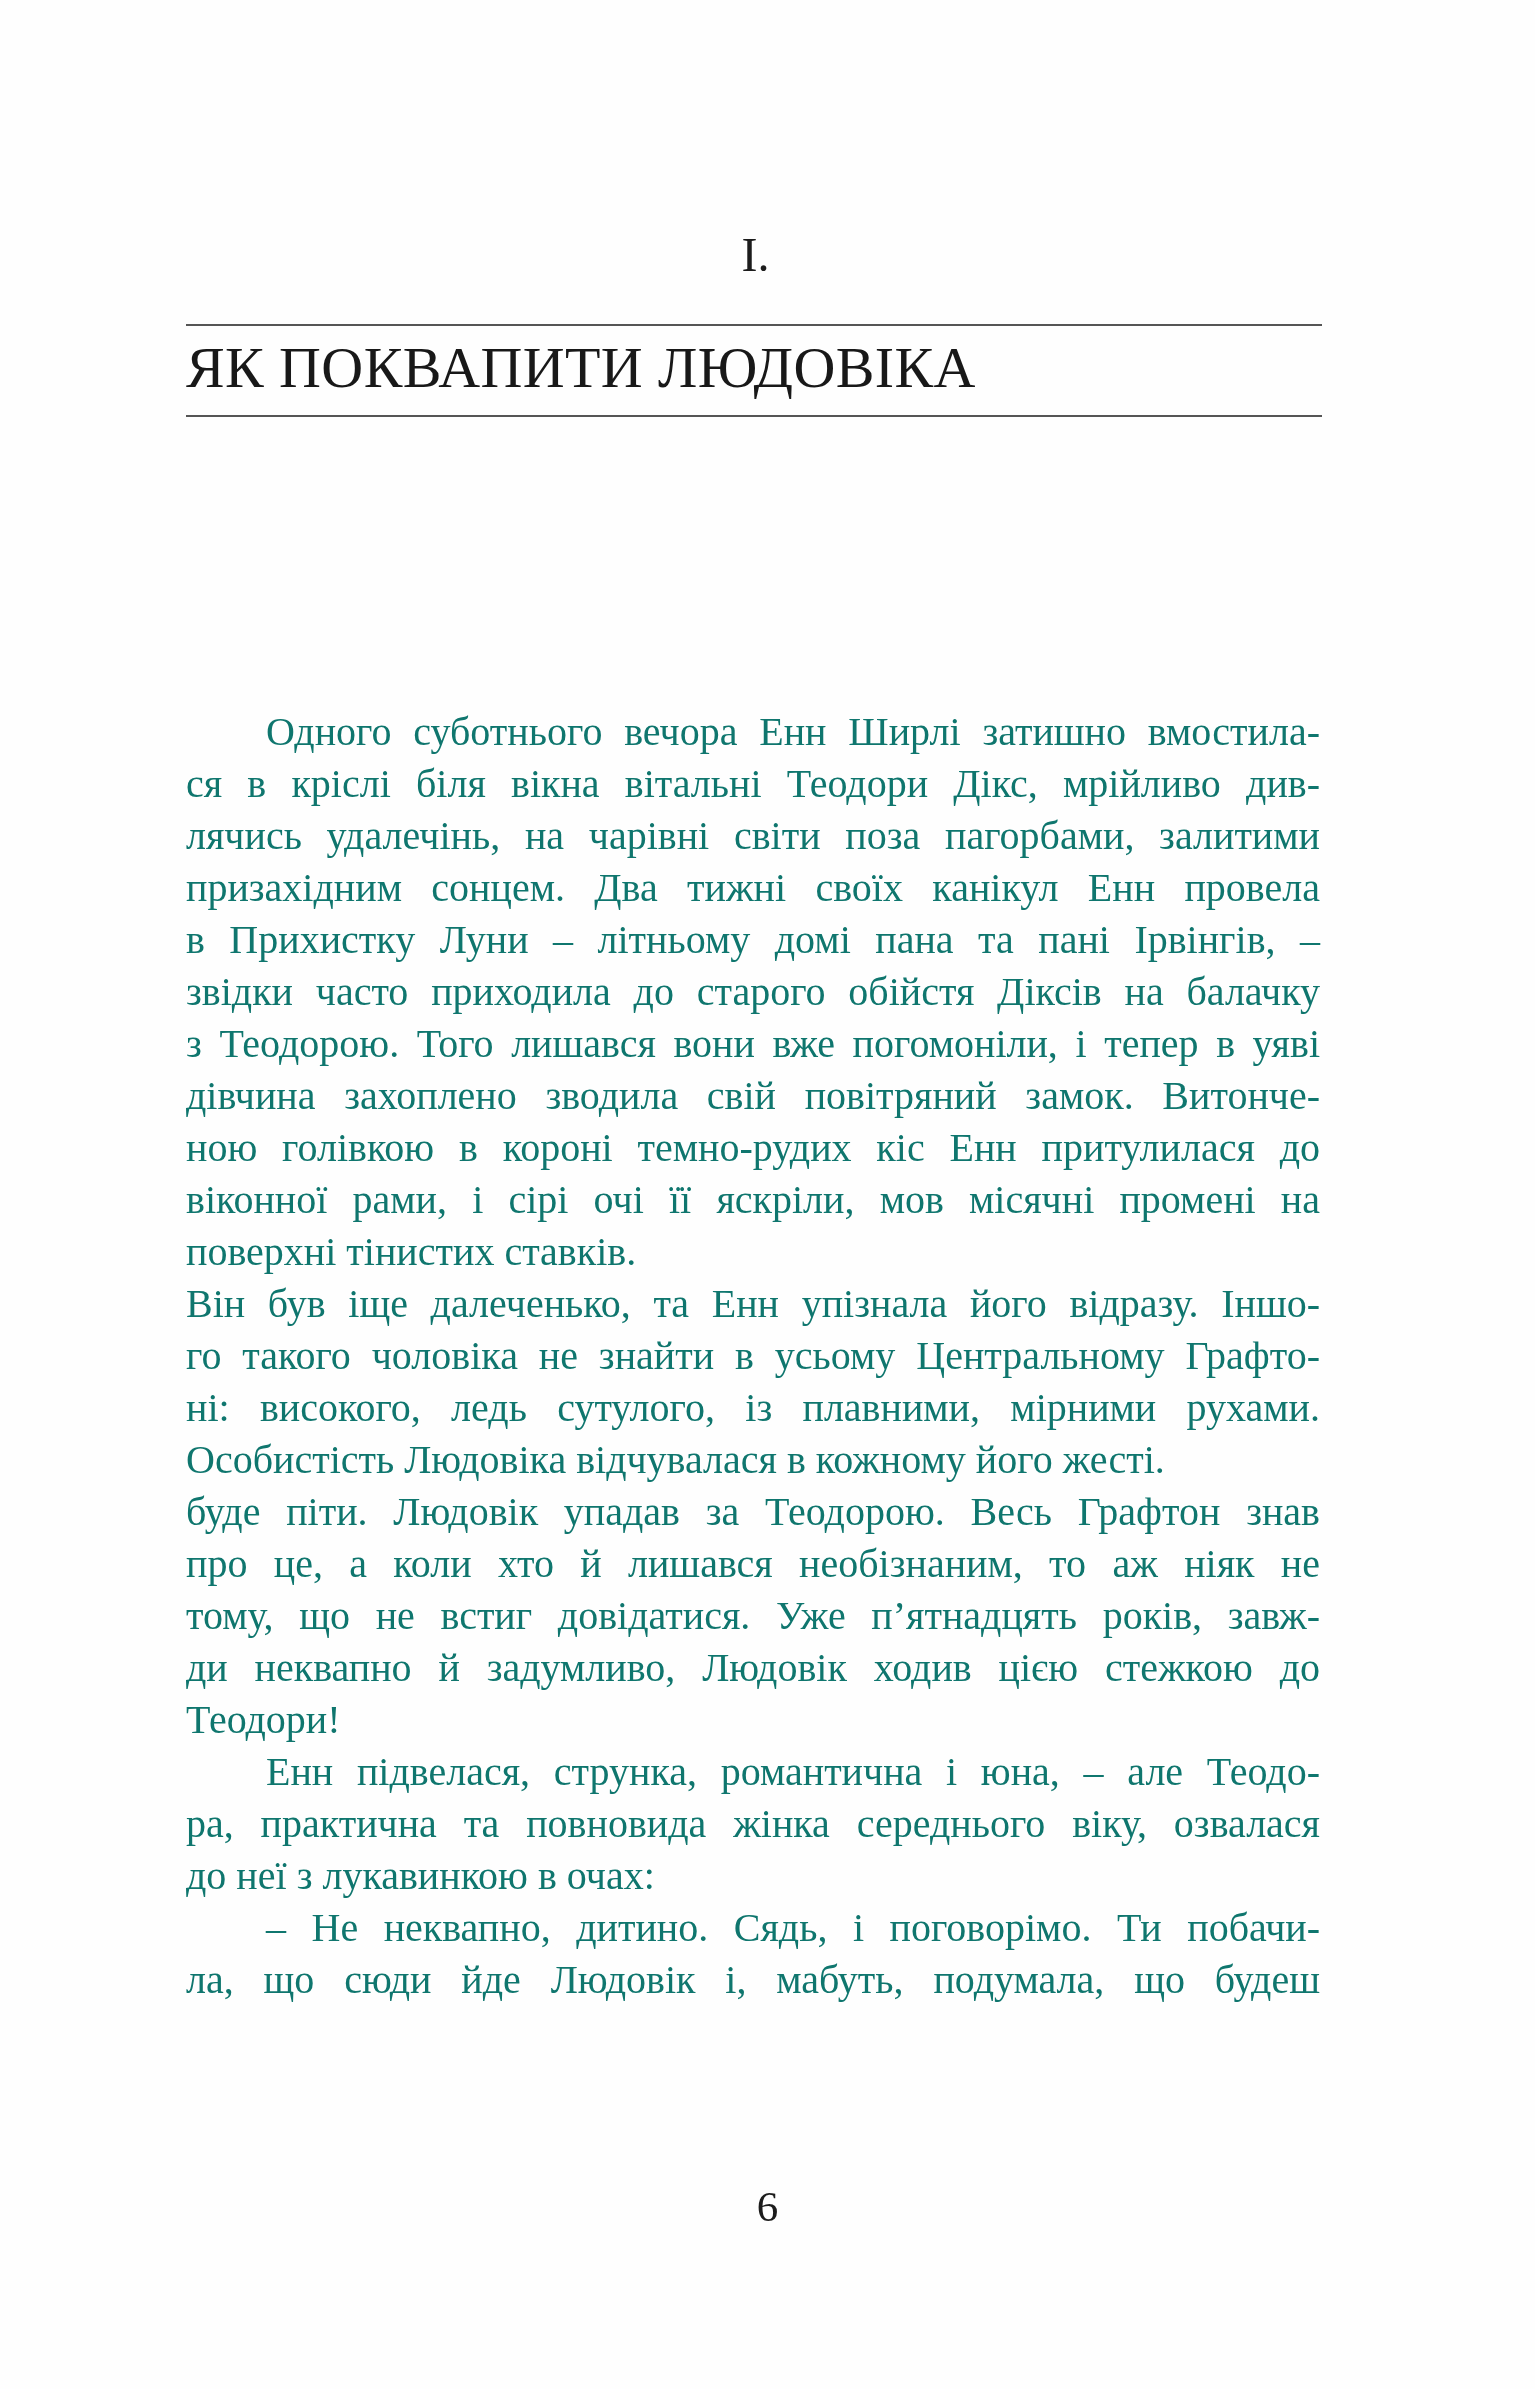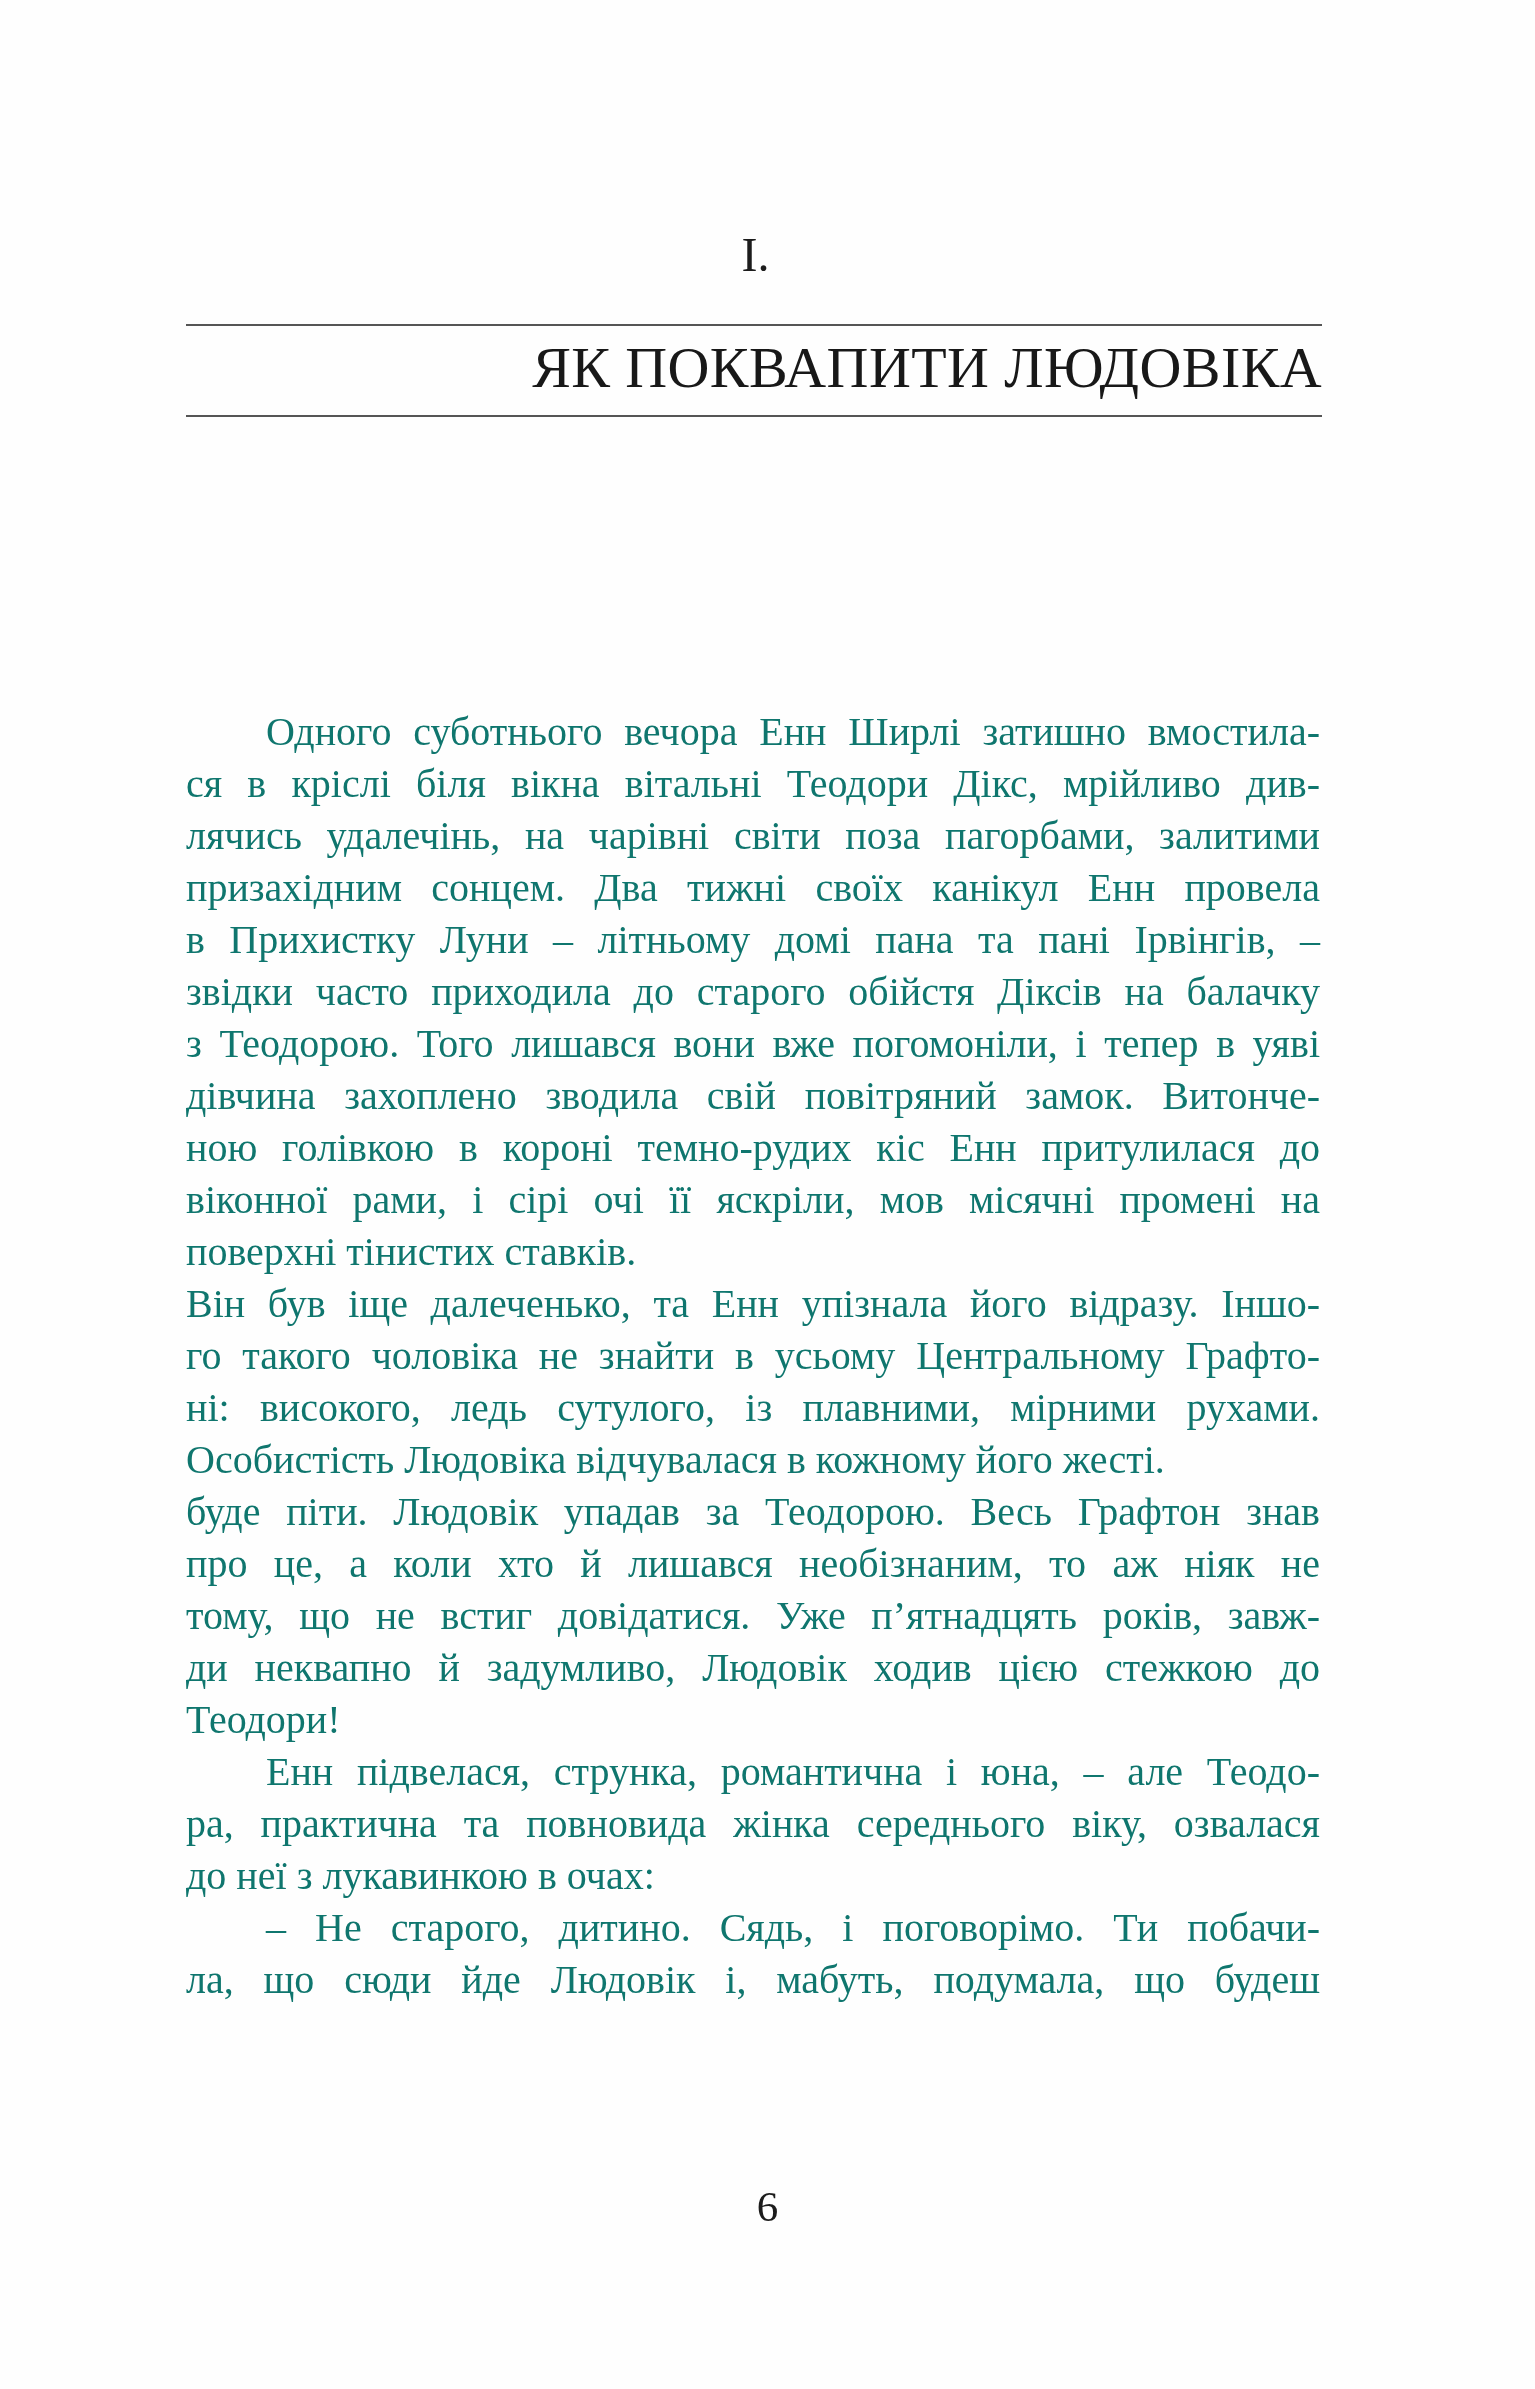--- a/index.html
+++ b/index.html
@@ -37,21 +37,21 @@
     height: 2.4px;
     background: #555555;
   }
   .rule.top { top: 324px; }
   .rule.bottom { top: 415px; }
   .chapter-title {
     position: absolute;
     left: 186px;
     width: 1136px;
     top: 336px;
-    text-align: right;
+    text-align: left;
     font-size: 58px;
     line-height: 64px;
     letter-spacing: 0.4px;
     color: #181818;
     white-space: nowrap;
   }
   .body-text {
     position: absolute;
     left: 186px;
     top: 706px;
@@ -107,19 +107,19 @@
       <span class="line">ні: високого, ледь сутулого, із плавними, мірними рухами.</span>
       <span class="line last">Особистість Людовіка відчувалася в кожному його жесті.</span>
       <span class="line">буде піти. Людовік упадав за Теодорою. Весь Графтон знав</span>
       <span class="line">про це, а коли хто й лишався необізнаним, то аж ніяк не</span>
       <span class="line">тому, що не встиг довідатися. Уже п’ятнадцять років, завж-</span>
       <span class="line">ди неквапно й задумливо, Людовік ходив цією стежкою до</span>
       <span class="line last">Теодори!</span>
       <span class="line indent">Енн підвелася, струнка, романтична і юна, – але Теодо-</span>
       <span class="line">ра, практична та повновида жінка середнього віку, озвалася</span>
       <span class="line last">до неї з лукавинкою в очах:</span>
-      <span class="line indent">– Не старого, дитино. Сядь, і поговорімо. Ти побачи-</span>
+      <span class="line indent">– Не неквапно, дитино. Сядь, і поговорімо. Ти побачи-</span>
       <span class="line">ла, що сюди йде Людовік і, мабуть, подумала, що будеш</span>
     </div>
 
   <div class="page-number">6</div>
 </div>
 
 
 </body></html>

